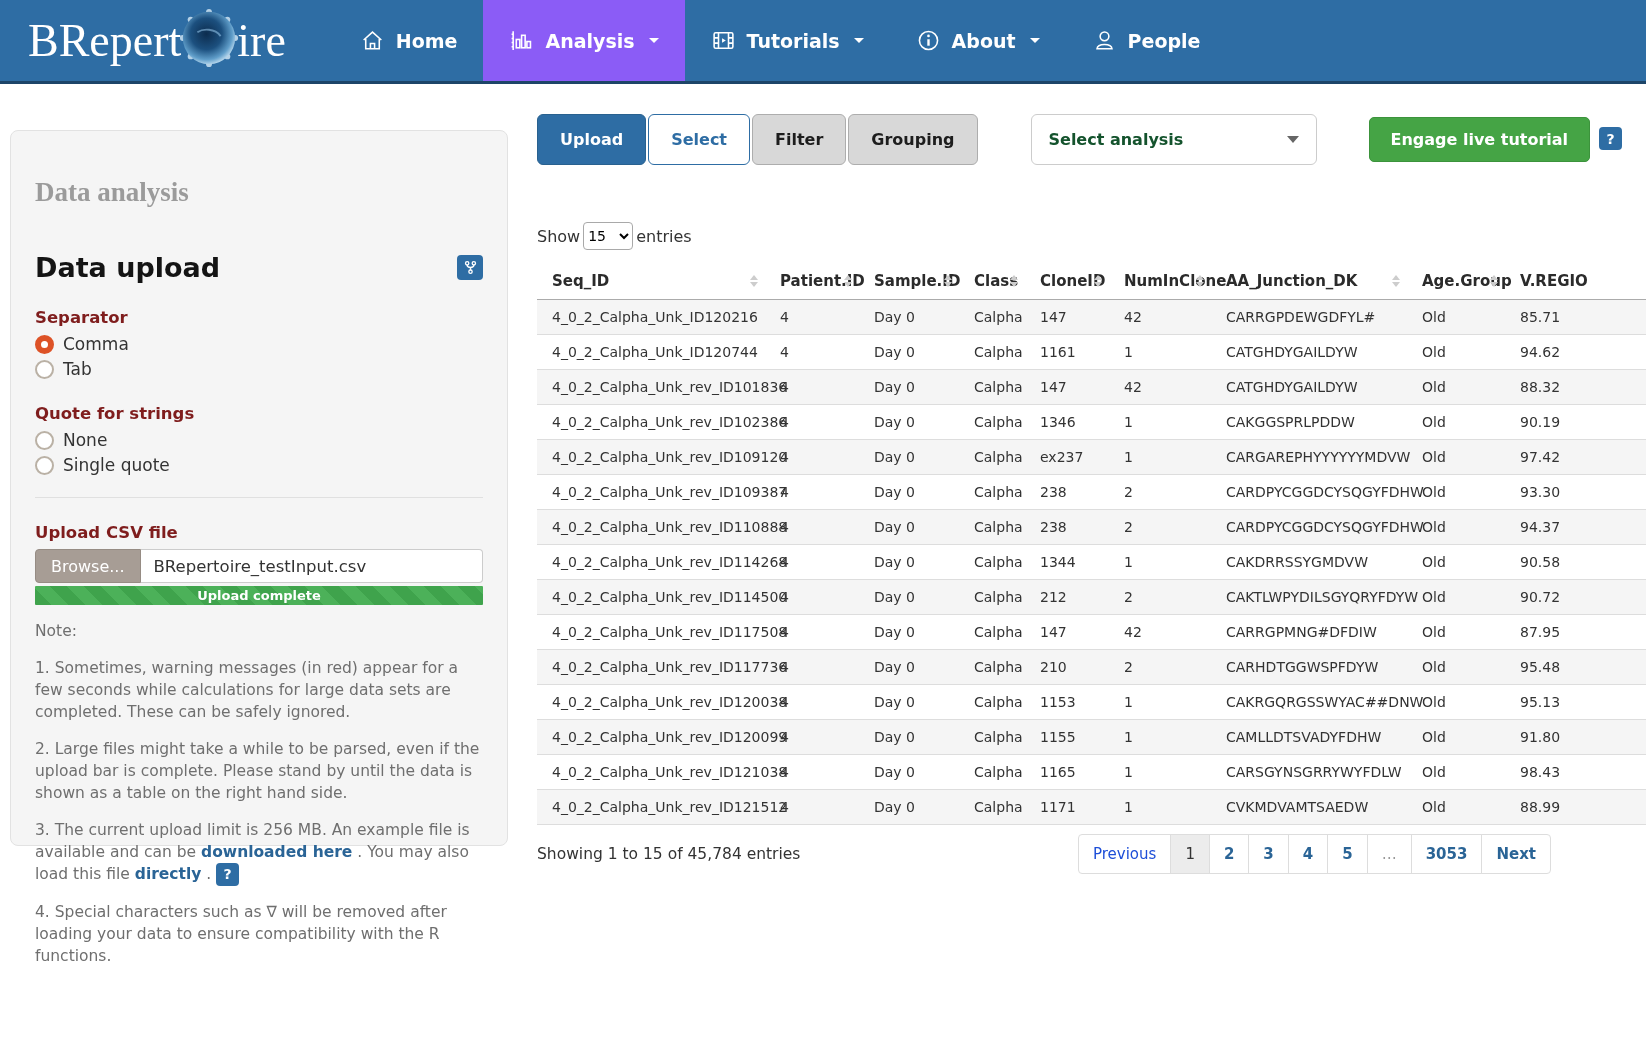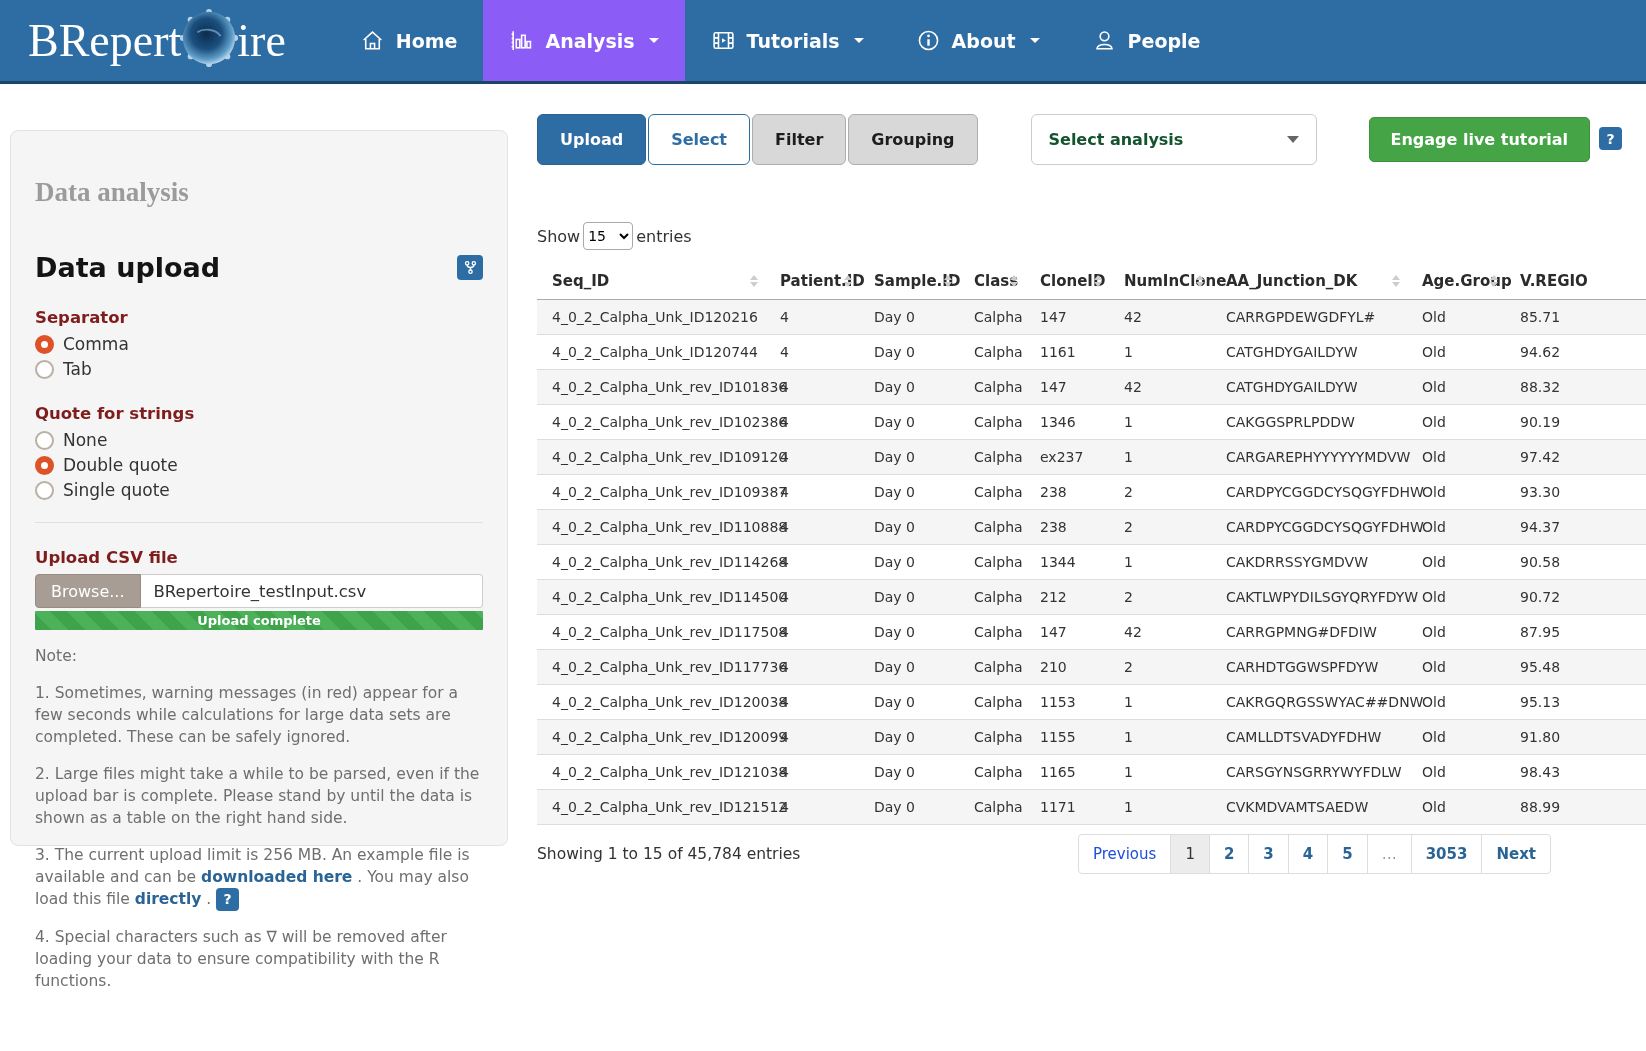--- a/index.html
+++ b/index.html
@@ -209,24 +209,20 @@
       </div>
     </div>
 
   <div class="field-label">Quote for strings</div>
   <div id="quote-options">
       <div class="radio">
         <span class="rdot"></span>
         <span>None</span>
       </div>
       <div class="radio">
-        <span class="rdot on"></span>
-        <span>Double quote</span>
-      </div>
-      <div class="radio">
         <span class="rdot"></span>
         <span>Single quote</span>
       </div>
     </div>
 
   <hr>
 
   <div class="field-label">Upload CSV file</div>
   <div class="file-row">
     <button class="browse-btn">Browse...</button>

